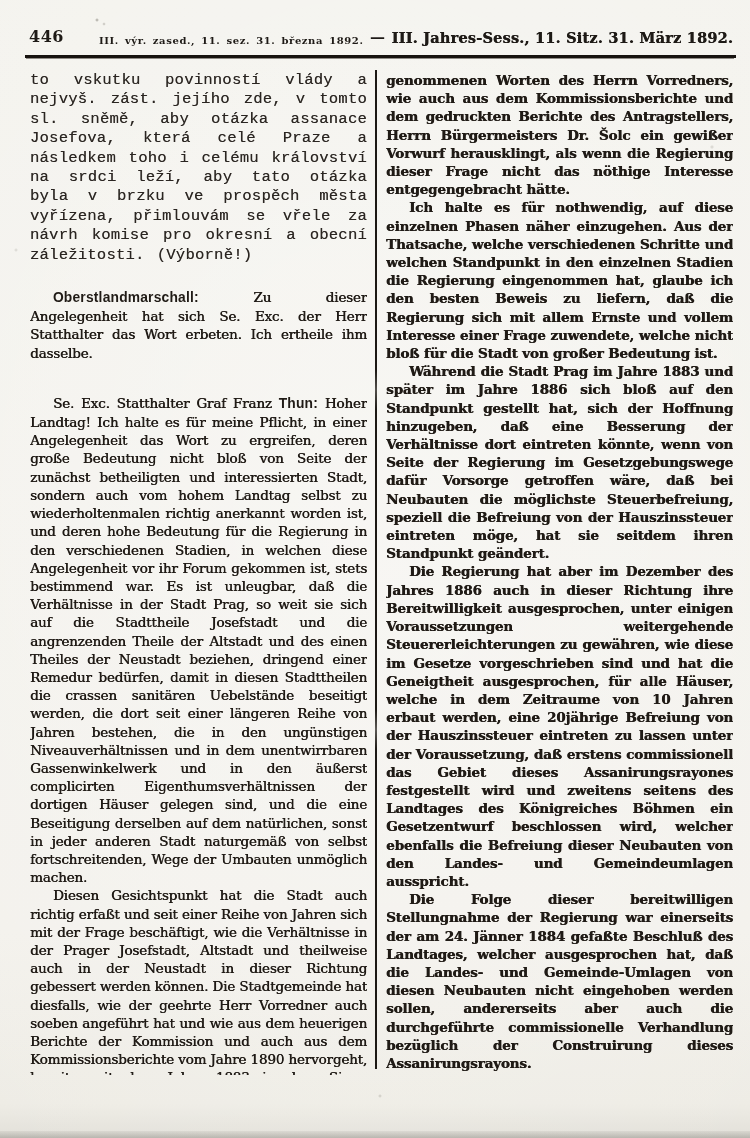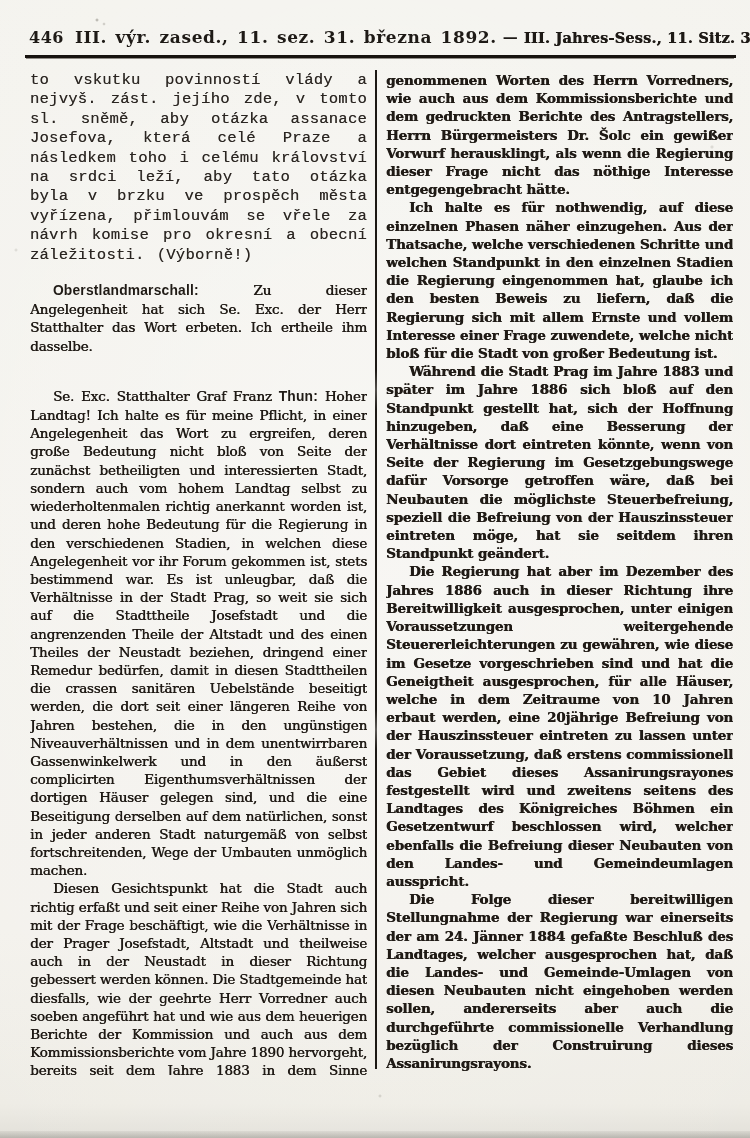--- a/index.html
+++ b/index.html
@@ -28,37 +28,38 @@
     left: 0; right: 0; bottom: 0;
     height: 7px;
     background: linear-gradient(180deg, rgba(160,157,150,0.15), rgba(150,147,140,0.55));
   }
   .header {
     position: absolute;
     top: 27px;
     left: 29px;
     right: 17px;
     display: flex;
-    align-items: center;
+    align-items: flex-end;
     white-space: nowrap;
     color: #1e1a16;
   }
   .hdr-num {
     font-family: "DejaVu Serif", serif;
     font-weight: 700;
     font-size: 16px;
     letter-spacing: 0.5px;
     margin-right: 11px;
   }
   .hdr-cz {
     font-family: "DejaVu Serif", serif;
     font-weight: 700;
-    font-size: 17px;
+    font-size: 10px;
     letter-spacing: 0.6px;
     word-spacing: 2px;
+    margin-left: 24px;
   }
   .hdr-dash {
     flex: 1;
     text-align: center;
     font-weight: 700;
     font-size: 15px;
     padding: 0 6px;
   }
   .hdr-de {
     font-family: "DejaVu Serif", serif;
@@ -101,21 +102,21 @@
   }
   .col-left  { left: 30px;  width: 337px; }
   .col-right { left: 386px; width: 347px; font-weight: bold; }
 
   .par {
     margin: 0;
     text-align: justify;
     color: #24201b;
   }
   .par.indent { text-indent: 1.7em; }
-  .sp-md { margin-top: 16px; }
+  .sp-md { margin-top: 23px; }
   .sp-lg { margin-top: 32px; }
 
   .antiqua {
     font-family: Liberation Mono, monospace;
     font-size: 15.5px;
     line-height: 19.4px;
     letter-spacing: 0.25px;
     word-spacing: 2.6px;
     color: #2a2521;
     text-shadow: 0.25px 0 0 rgba(42,37,33,0.6);

